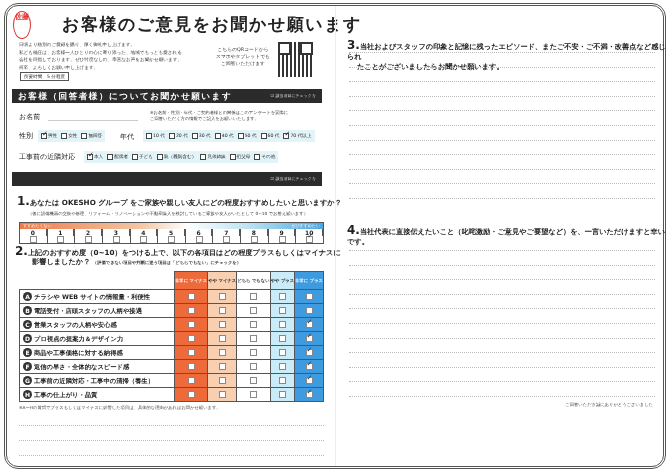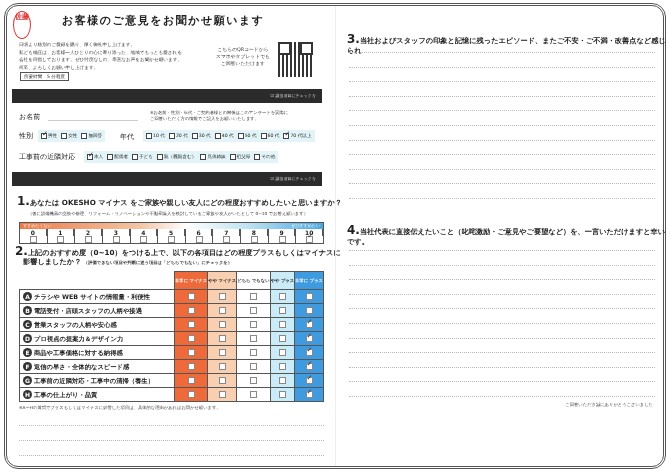--- a/index.html
+++ b/index.html
@@ -1,21 +1,21 @@
 <!DOCTYPE html>
 <html><head>
 <meta charset="utf-8">
 <style>
 *{box-sizing:border-box;margin:0;padding:0}
 body{width:670px;height:472px;background:#fff;font-family:"DejaVu Sans",sans-serif;color:#222;position:relative;overflow:hidden}
 .frame{position:absolute;left:4px;top:3px;width:662px;height:466px;border:3px double #555;border-radius:14px}
 .divider{position:absolute;left:335px;top:6px;width:1px;height:460px;background:#eee}
 .abs{position:absolute}
 .stamp{left:13px;top:11px;width:18px;height:28px;border:1.5px solid #d33;border-radius:50%;color:#d33;font-size:7px;line-height:7px;text-align:center;padding-top:2px;font-weight:bold}
-.title{left:62px;top:13px;font-size:11px;font-weight:bold;letter-spacing:1.5px}
+.title{left:62px;top:13px;font-size:17px;font-weight:bold;letter-spacing:1.5px}
 .intro{left:19px;top:41px;font-size:4.6px;line-height:7.6px;color:#333;width:200px}
 .time{left:20px;top:72px;border:1px solid #555;font-size:4.6px;padding:1px 3px}
 .qrtext{left:213px;top:46px;font-size:4.8px;line-height:7px;text-align:center;width:60px;color:#333}
 .qr{left:278px;top:42px;width:35px;height:35px;background:
  repeating-linear-gradient(90deg,#111 0 2px,#fff 2px 4px),#fff;opacity:.85}
 .qr::before,.qr::after{content:"";position:absolute;width:9px;height:9px;border:2px solid #111;background:#fff}
 .qr::before{left:0;top:0}.qr::after{right:0;top:0}
 .bar{left:12px;width:310px;height:14px;background:#2b2b2b;color:#fff;font-size:8.6px;font-weight:bold;padding:2px 6px;letter-spacing:1.5px}
 .bar .note{position:absolute;right:6px;top:4px;font-size:4px;letter-spacing:0;font-weight:normal;color:#ddd}
 .lbl{font-size:7px;font-weight:normal}
@@ -56,20 +56,21 @@
 </div>
 <div class="abs time">所要時間　5 分程度</div>
 <div class="abs qrtext">
  <div>こちらのQRコードから</div>
  <div>スマホやタブレットでも</div>
  <div>ご回答いただけます</div>
 </div>
 <div class="abs qr"></div>
 
 <div class="abs bar" style="top:89px">
+ <span>お客様（回答者様）についてお聞かせ願います</span>
  <span class="note">☑ 該当項目にチェックを</span>
 </div>
 <div class="abs lbl" style="left:19px;top:112px">お名前</div>
 <div class="abs" style="left:48px;top:120px;width:90px;border-bottom:1px solid #ccc;height:1px"></div>
 <div class="abs sub" style="left:150px;top:110px;line-height:6px">
  <div>※お名前・性別・年代・ご契約者様との関係はこのアンケートを実際に</div>
  <div>ご回答いただく方の情報でご記入をお願いいたします。</div>
 </div>
 
 <div class="abs lbl" style="left:19px;top:131px">性別</div>
@@ -95,21 +96,21 @@
     <span><span class="cb"></span><span>子ども</span></span>
     <span><span class="cb"></span><span>親（義親含む）</span></span>
     <span><span class="cb"></span><span>兄弟姉妹</span></span>
     <span><span class="cb"></span><span>祖父母</span></span>
     <span><span class="cb"></span><span>その他</span></span>
   </div>
 
 <div class="abs bar" style="top:172px">
  <span class="note">☑ 該当項目にチェックを</span>
 </div>
-<div class="abs q" style="left:17px;top:194px"><span class="num">1.</span><span>あなたは OKESHO マイナス をご家族や親しい友人にどの程度おすすめしたいと思いますか？</span></div>
+<div class="abs q" style="left:17px;top:194px"><span class="num">1.</span><span>あなたは OKESHO グループ をご家族や親しい友人にどの程度おすすめしたいと思いますか？</span></div>
 <div class="abs sub" style="left:28px;top:211px">（仮に設備機器の交換や修理、リフォーム・リノベーションや不動産購入を検討しているご家族や友人がいたとして 0~10 でお答え願います）</div>
 <div class="abs scale">
  <div class="grad">
       <span style="left:3px">すすめたくない</span>
       <span style="right:3px">ぜひすすめたい</span>
     </div>
  <div class="cells" id="scale">
       <div><div>0</div><span class="sq"></span></div>
       <div><div>1</div><span class="sq"></span></div>
       <div><div>2</div><span class="sq"></span></div>
@@ -119,21 +120,21 @@
       <div><div>6</div><span class="sq"></span></div>
       <div><div>7</div><span class="sq"></span></div>
       <div><div>8</div><span class="sq"></span></div>
       <div><div>9</div><span class="sq"></span></div>
       <div><div>10</div><span class="sq on"></span></div>
     </div>
 </div>
 
 <div class="abs q" style="left:15px;top:247px;line-height:9px">
  <span class="num">2.</span><span>上記のおすすめ度（0~10）をつける上で、以下の各項目はどの程度プラスもしくはマイナスに</span><br>
- <span style="margin-left:8px">影響しましたか？</span>
+ <span style="margin-left:17px">影響しましたか？</span>
  <span class="sub">（評価できない項目や判断に迷う項目は「どちらでもない」にチェックを）</span>
 </div>
 <table class="abs tbl">
  <thead>
       <tr id="thead">
         <th style="border-top:none;border-left:none"></th>
         <th class="c1">非常に マイナス</th>
         <th class="c2">やや マイナス</th>
         <th class="c3">どちら でもない</th>
         <th class="c4">やや プラス</th>
@@ -205,22 +206,23 @@
         <td class="c4"><span class="sq"></span></td>
         <td class="c5"><span class="sq on"></span></td>
       </tr>
     </tbody>
 </table>
 <div class="abs foot" style="left:19px;top:405px">※A〜Hの質問でプラスもしくはマイナスに影響した項目は、具体的な理由があればお聞かせ願います。</div>
 <div class="dl" style="left:19px;top:425px;width:305px"></div>
 <div class="dl" style="left:19px;top:440px;width:305px"></div>
 <div class="dl" style="left:19px;top:455px;width:305px"></div>
 
-<div class="abs q" style="left:347px;top:34px;line-height:10px">
+<div class="abs q" style="left:347px;top:40px;line-height:10px">
  <span class="num">3.</span><span>当社およびスタッフの印象と記憶に残ったエピソード、またご不安・ご不満・改善点など感じられ</span><br>
+ <span style="margin-left:10px">たことがございましたらお聞かせ願います。</span>
 </div>
 <div id="q3lines">
     <div class="dl" style="left: 349px; width: 306px; top: 52px;"></div>
     <div class="dl" style="left: 349px; width: 306px; top: 66.6px;"></div>
     <div class="dl" style="left: 349px; width: 306px; top: 81.2px;"></div>
     <div class="dl" style="left: 349px; width: 306px; top: 95.8px;"></div>
     <div class="dl" style="left: 349px; width: 306px; top: 110.4px;"></div>
     <div class="dl" style="left: 349px; width: 306px; top: 125px;"></div>
     <div class="dl" style="left: 349px; width: 306px; top: 139.6px;"></div>
     <div class="dl" style="left: 349px; width: 306px; top: 154.2px;"></div>

